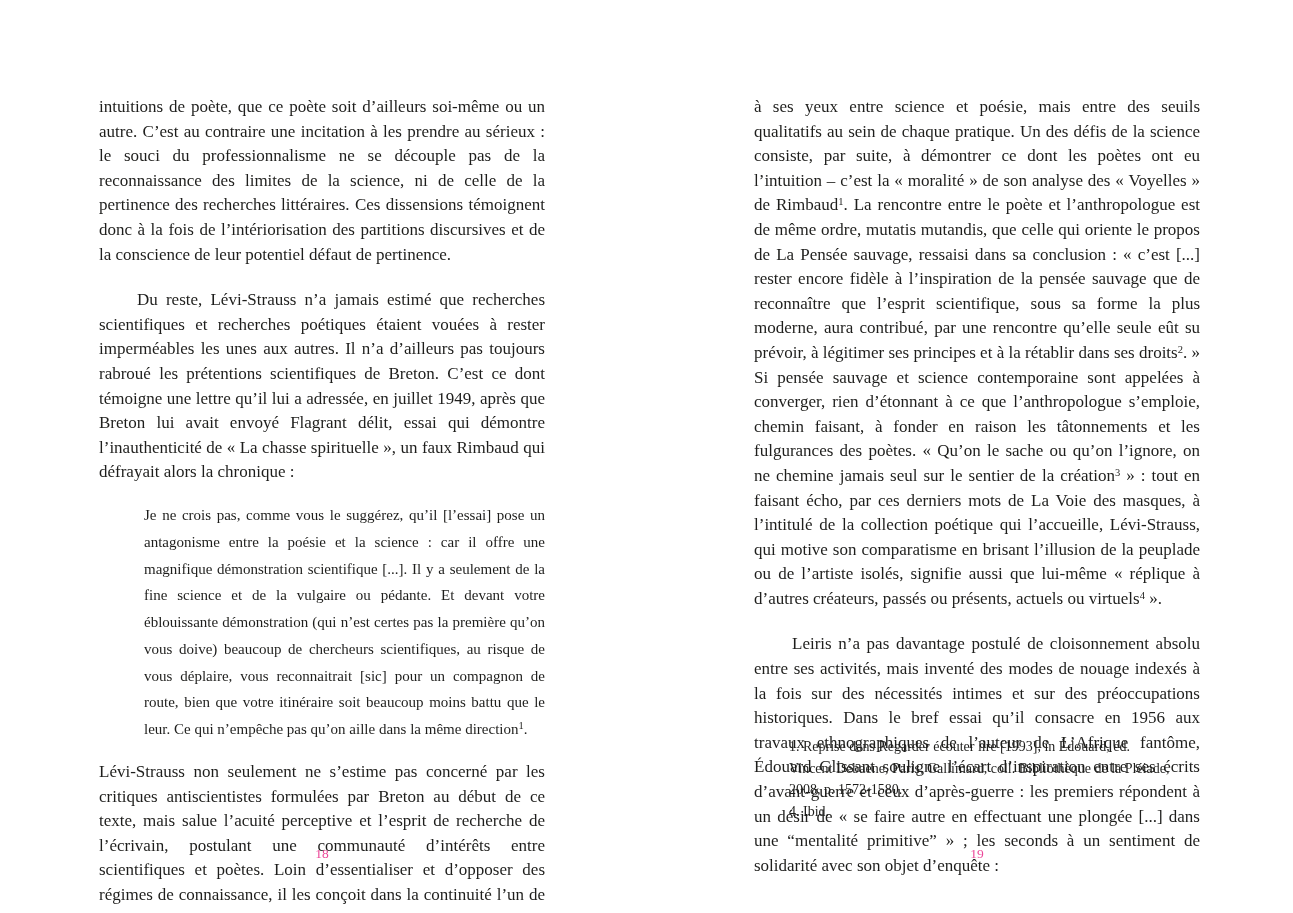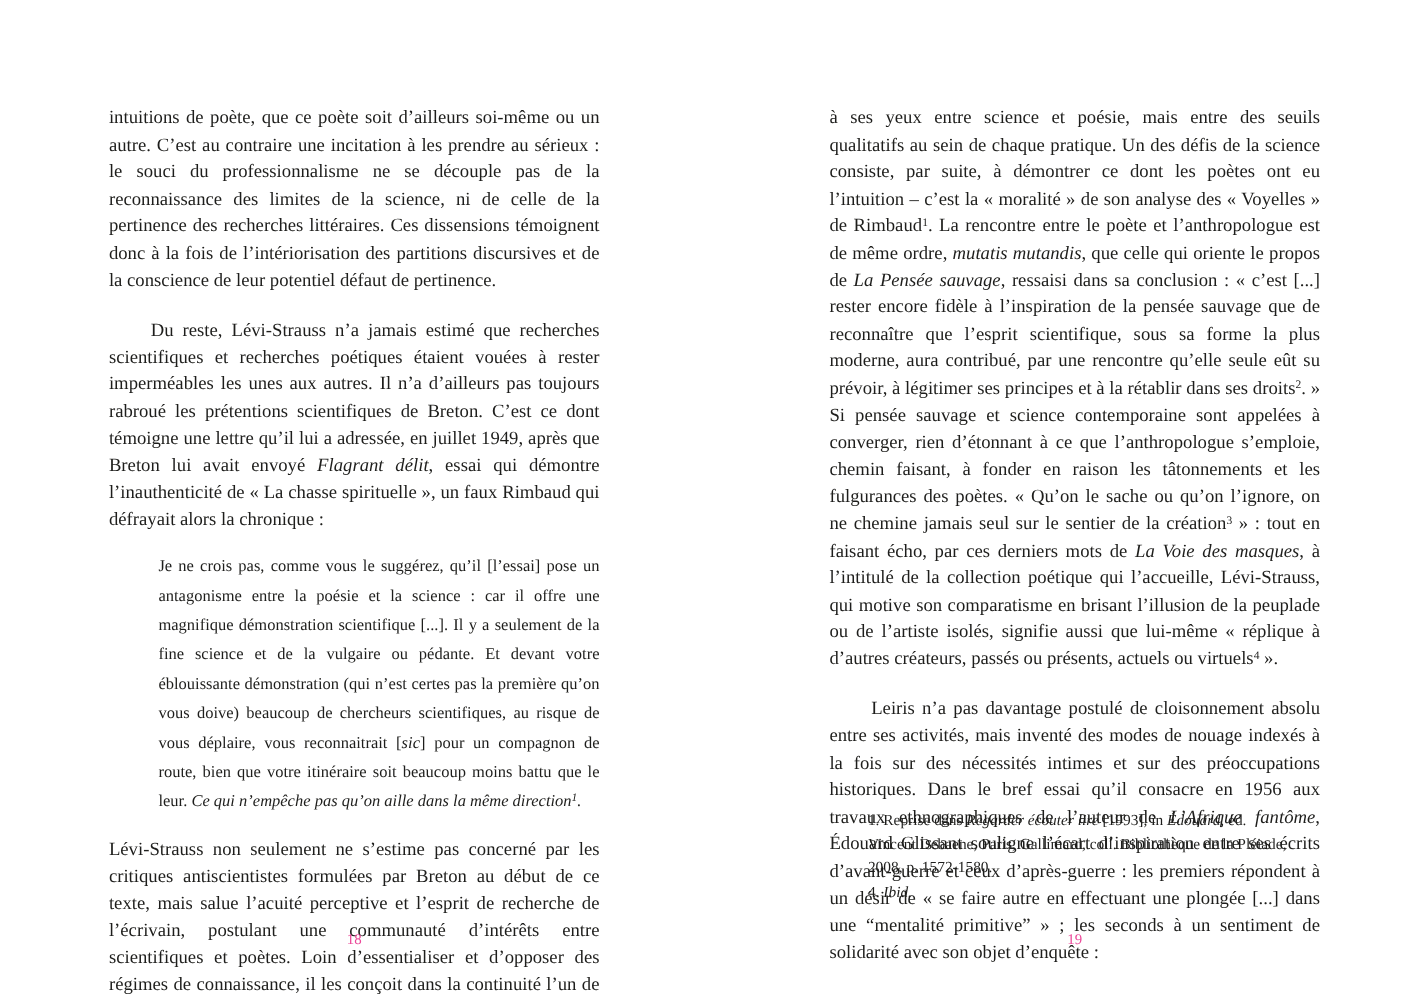--- a/index.html
+++ b/index.html
@@ -66,21 +66,21 @@
   .footnote { margin: 0; }
   .page-number {
     position: absolute;
     top: 846px;
     left: 0;
     right: 0;
     text-align: center;
     font-size: 13.5px;
     color: #ec4899;
   }
-  .it  { font-style: italic; }
+  .it  { }
   .sup {
     font-size: 10.5px;
     vertical-align: 5px;
     line-height: 0;
   }
 </style>
 </head>
 <body>
 
 <main>

